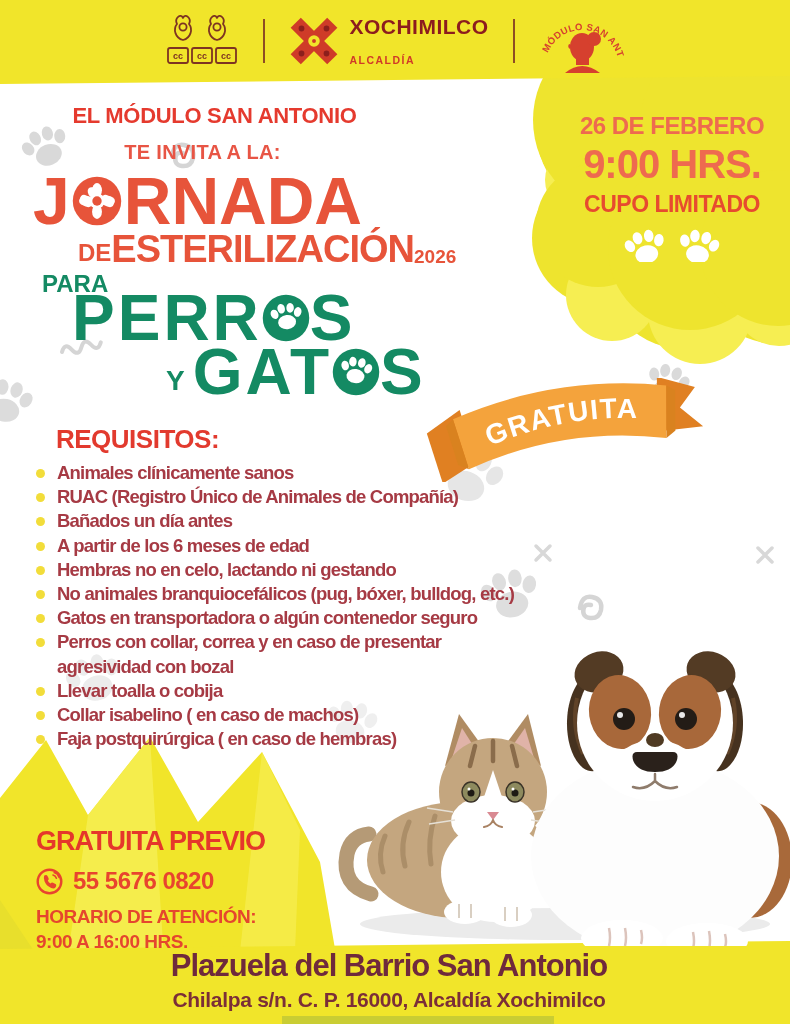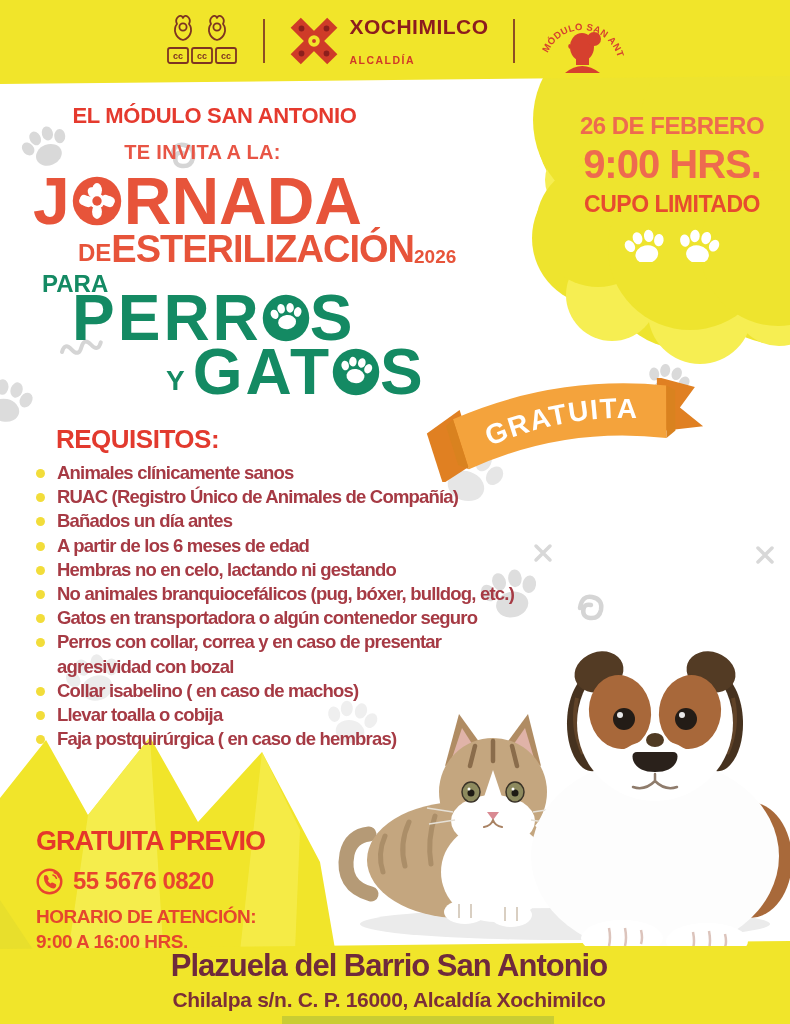--- a/index.html
+++ b/index.html
@@ -327,26 +327,26 @@
       </li>
 
       <li class="req-item">
         <span class="req-bullet"></span>
         <span class="req-text">Perros con collar, correa y en caso de presentar
 agresividad con bozal</span>
       </li>
 
       <li class="req-item">
         <span class="req-bullet"></span>
+        <span class="req-text">Llevar toalla o cobija</span>
+      </li>
+
+      <li class="req-item">
+        <span class="req-bullet"></span>
         <span class="req-text">Collar isabelino ( en caso de machos)</span>
-      </li>
-
-      <li class="req-item">
-        <span class="req-bullet"></span>
-        <span class="req-text">Llevar toalla o cobija</span>
       </li>
 
       <li class="req-item">
         <span class="req-bullet"></span>
         <span class="req-text">Faja postquirúrgica ( en caso de hembras)</span>
       </li>
     </ul>
 
   <svg class="abs z1" style="left:325px;top:598px;" width="465" height="348" viewBox="0 0 465 348">
     <ellipse cx="240" cy="326" rx="205" ry="16" fill="#ebebeb"></ellipse>

